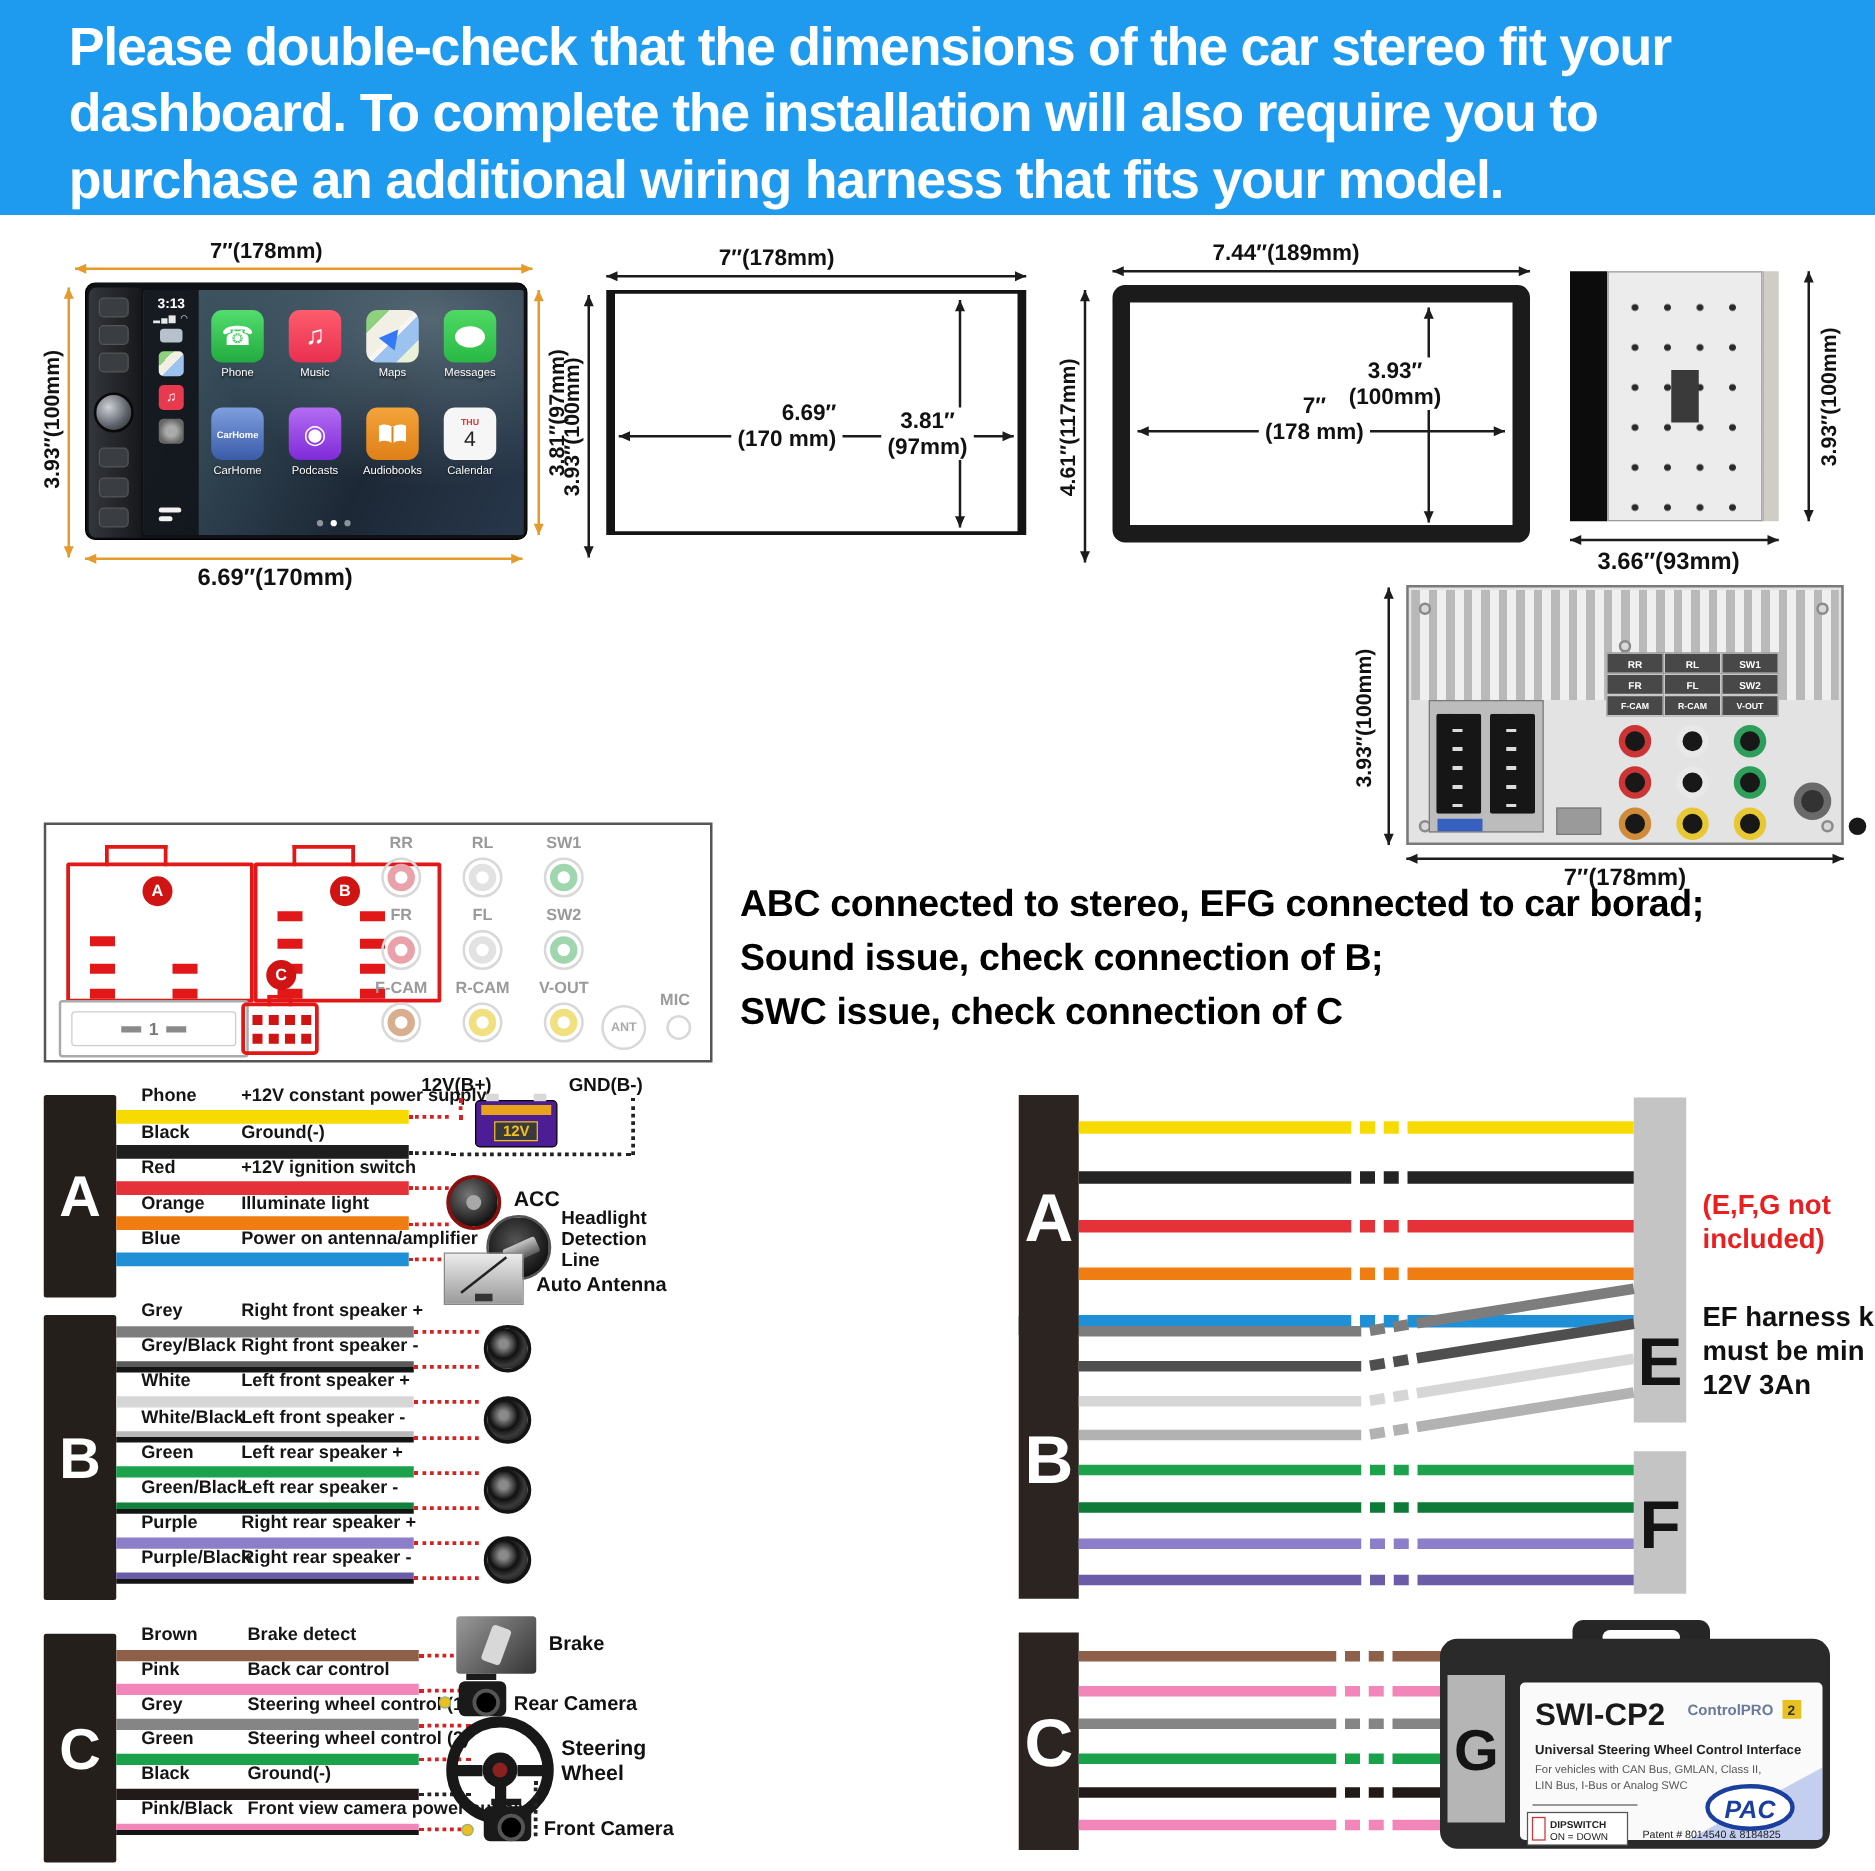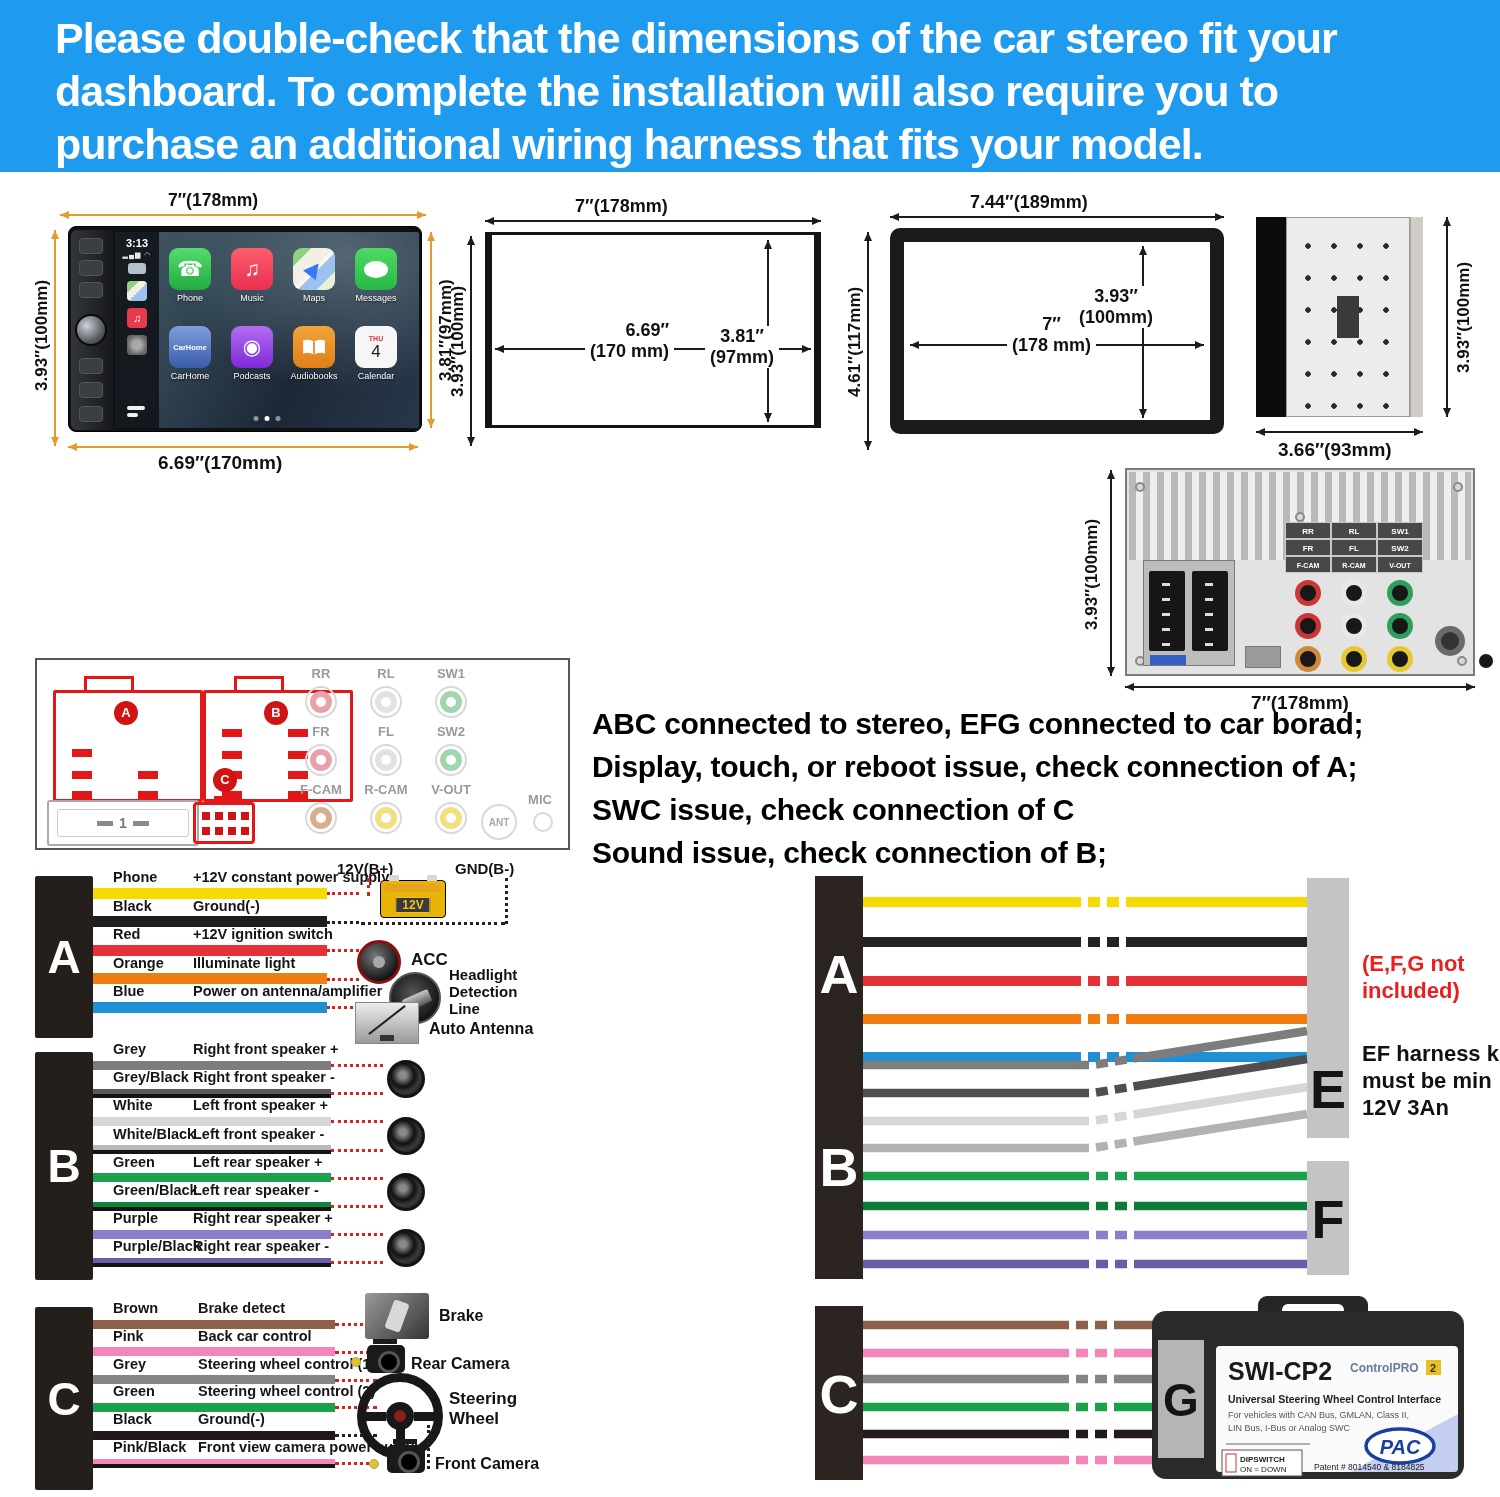--- a/index.html
+++ b/index.html
@@ -118,21 +118,21 @@
   
   .blk { position:absolute; background:#251f1c; color:#fff; font-size:46px; font-weight:700;
          display:flex; align-items:center; justify-content:center; border-radius:2px; }
   .wbar { position:absolute; }
   .wlabel { position:absolute; font-size:14.5px; font-weight:700; color:#151515; white-space:nowrap; }
   .dots { position:absolute; border-top:3px dotted #d42222; }
   .dotsv { position:absolute; border-left:3px dotted #d42222; }
   .dots.k { border-top-color:#222; } .dotsv.k { border-left-color:#222; }
   .speaker { position:absolute; width:38px; height:38px; border-radius:50%; border:3px solid #141414;
              background:radial-gradient(circle at 40% 38%, #8a8a8a 0 12%, #111 42%, #3a3a3a 62%, #0a0a0a 100%); }
-  .battery { position:absolute; width:66px; height:38px; background:#eab308; border:1px solid #000; border-radius:4px; }
+  .battery { position:absolute; width:66px; height:38px; background:#4c1d95; border:1px solid #000; border-radius:4px; }
   .battery .top { position:absolute; left:4px; right:4px; top:3px; height:8px; background:#E8A31C; }
   .battery .t1,.battery .t2 { position:absolute; top:-6px; width:10px; height:6px; background:#d8d8d8; }
   .battery .t1{left:8px;} .battery .t2{right:8px;}
   .battery .v { position:absolute; left:50%; top:16px; transform:translateX(-50%); color:#F0C020;
                 font-size:12px; font-weight:700; background:#3a3a3a; padding:0 6px; border:1px solid #F0C020; }
   .acc { position:absolute; width:44px; height:44px; border-radius:50%; border:3px solid #8a1010;
          background:radial-gradient(circle at 40% 35%, #777, #151515 72%); }
   .acc i { position:absolute; left:50%; top:50%; width:12px; height:12px; margin:-6px 0 0 -6px;
            border-radius:50%; background:#a8a8a8; }
   .hlight { position:absolute; width:52px; height:52px; border-radius:50%; border:2px solid #555;
@@ -433,23 +433,22 @@
       </div>
     <div class="rca-b" style="left:444px;top:144px;width:36px;height:36px;">
       <span style="color:#aaa;font-size:10px;font-weight:700;">ANT</span>
     </div>
     <div class="plab" style="left:478px;top:132px;width:50px;">MIC</div>
     <div class="rca-b" style="left:496px;top:152px;width:20px;height:20px;"></div>
   </div>
 
   <div id="note" style="left:592px;top:702px;">
     <div>ABC connected to stereo, EFG connected to car borad;</div>
-    <div>Display, touch, or reboot issue, check connection of A;</div>
+    <div>Sound issue, check connection of B;</div>
     <div>SWC issue, check connection of C</div>
-    <div>Sound issue, check connection of B;</div>
   </div>
 
   <div class="abs" id="secA" style="left:35px;top:860px;width:540px;height:195px;">
     <div class="blk" style="left:0;top:16px;width:58px;height:162px;">A</div>
     <div id="secA-rows">
         <div class="wlabel" style="left: 78px; top: 9px;">Phone</div>
         <div class="wlabel" style="left: 158px; top: 9px;">+12V constant power supply</div>
         <div class="wbar" style="left: 58px; top: 27.5px; width: 234px; height: 11px; background: rgb(247, 219, 0);"></div>
         <div class="dots" style="left: 292px; top: 32px; width: 32px;"></div>
         <div class="wlabel" style="left: 78px; top: 37.6px;">Black</div>

